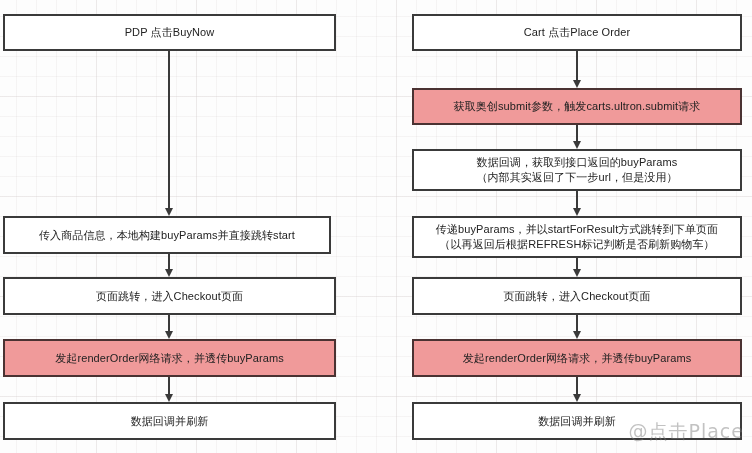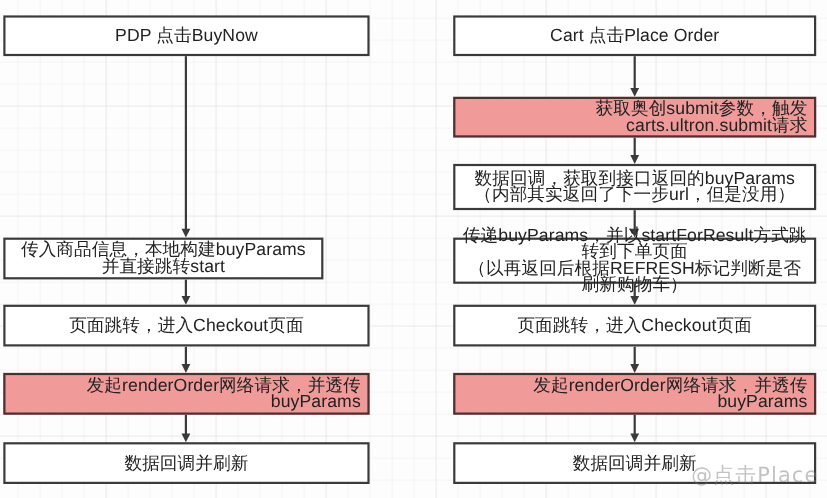--- a/index.html
+++ b/index.html
@@ -30,21 +30,21 @@
   .node {
     position: absolute;
     box-sizing: border-box;
     border: 2px solid #3a3a3a;
     background: #ffffff;
     display: flex;
     align-items: center;
     justify-content: center;
     text-align: center;
     color: #222222;
-    font-size: 16px;
+    font-size: 11px;
     line-height: 15px;
     letter-spacing: 0.1px;
     z-index: 3;
   }
   .node.highlight {
     background: #f09a9a;
     border-color: #4a3232;
     text-align: right;
   }
   .node .label {
@@ -102,21 +102,21 @@
       <div class="stem" style="height: 17px;"></div>
       <div class="head" style="top: 16px;"></div>
     </div>
     <div class="connector" style="left: 168px; top: 377px; width: 2px; height: 25px;">
       <div class="stem" style="height: 18px;"></div>
       <div class="head" style="top: 17px;"></div>
     </div>
     <div class="node" style="left: 3px; top: 14px; width: 333px; height: 37px;">
       <span class="label">PDP 点击BuyNow</span>
     </div>
-    <div class="node" style="left: 3px; top: 216px; width: 291px; height: 38px;">
+    <div class="node" style="left: 3px; top: 216px; width: 328px; height: 38px;">
       <span class="label">传入商品信息，本地构建buyParams并直接跳转start</span>
     </div>
     <div class="node" style="left: 3px; top: 277px; width: 333px; height: 38px;">
       <span class="label">页面跳转，进入Checkout页面</span>
     </div>
     <div class="node highlight" style="left: 3px; top: 339px; width: 333px; height: 38px;">
       <span class="label">发起renderOrder网络请求，并透传buyParams</span>
     </div>
     <div class="node" style="left: 3px; top: 402px; width: 333px; height: 38px;">
       <span class="label">数据回调并刷新</span>

